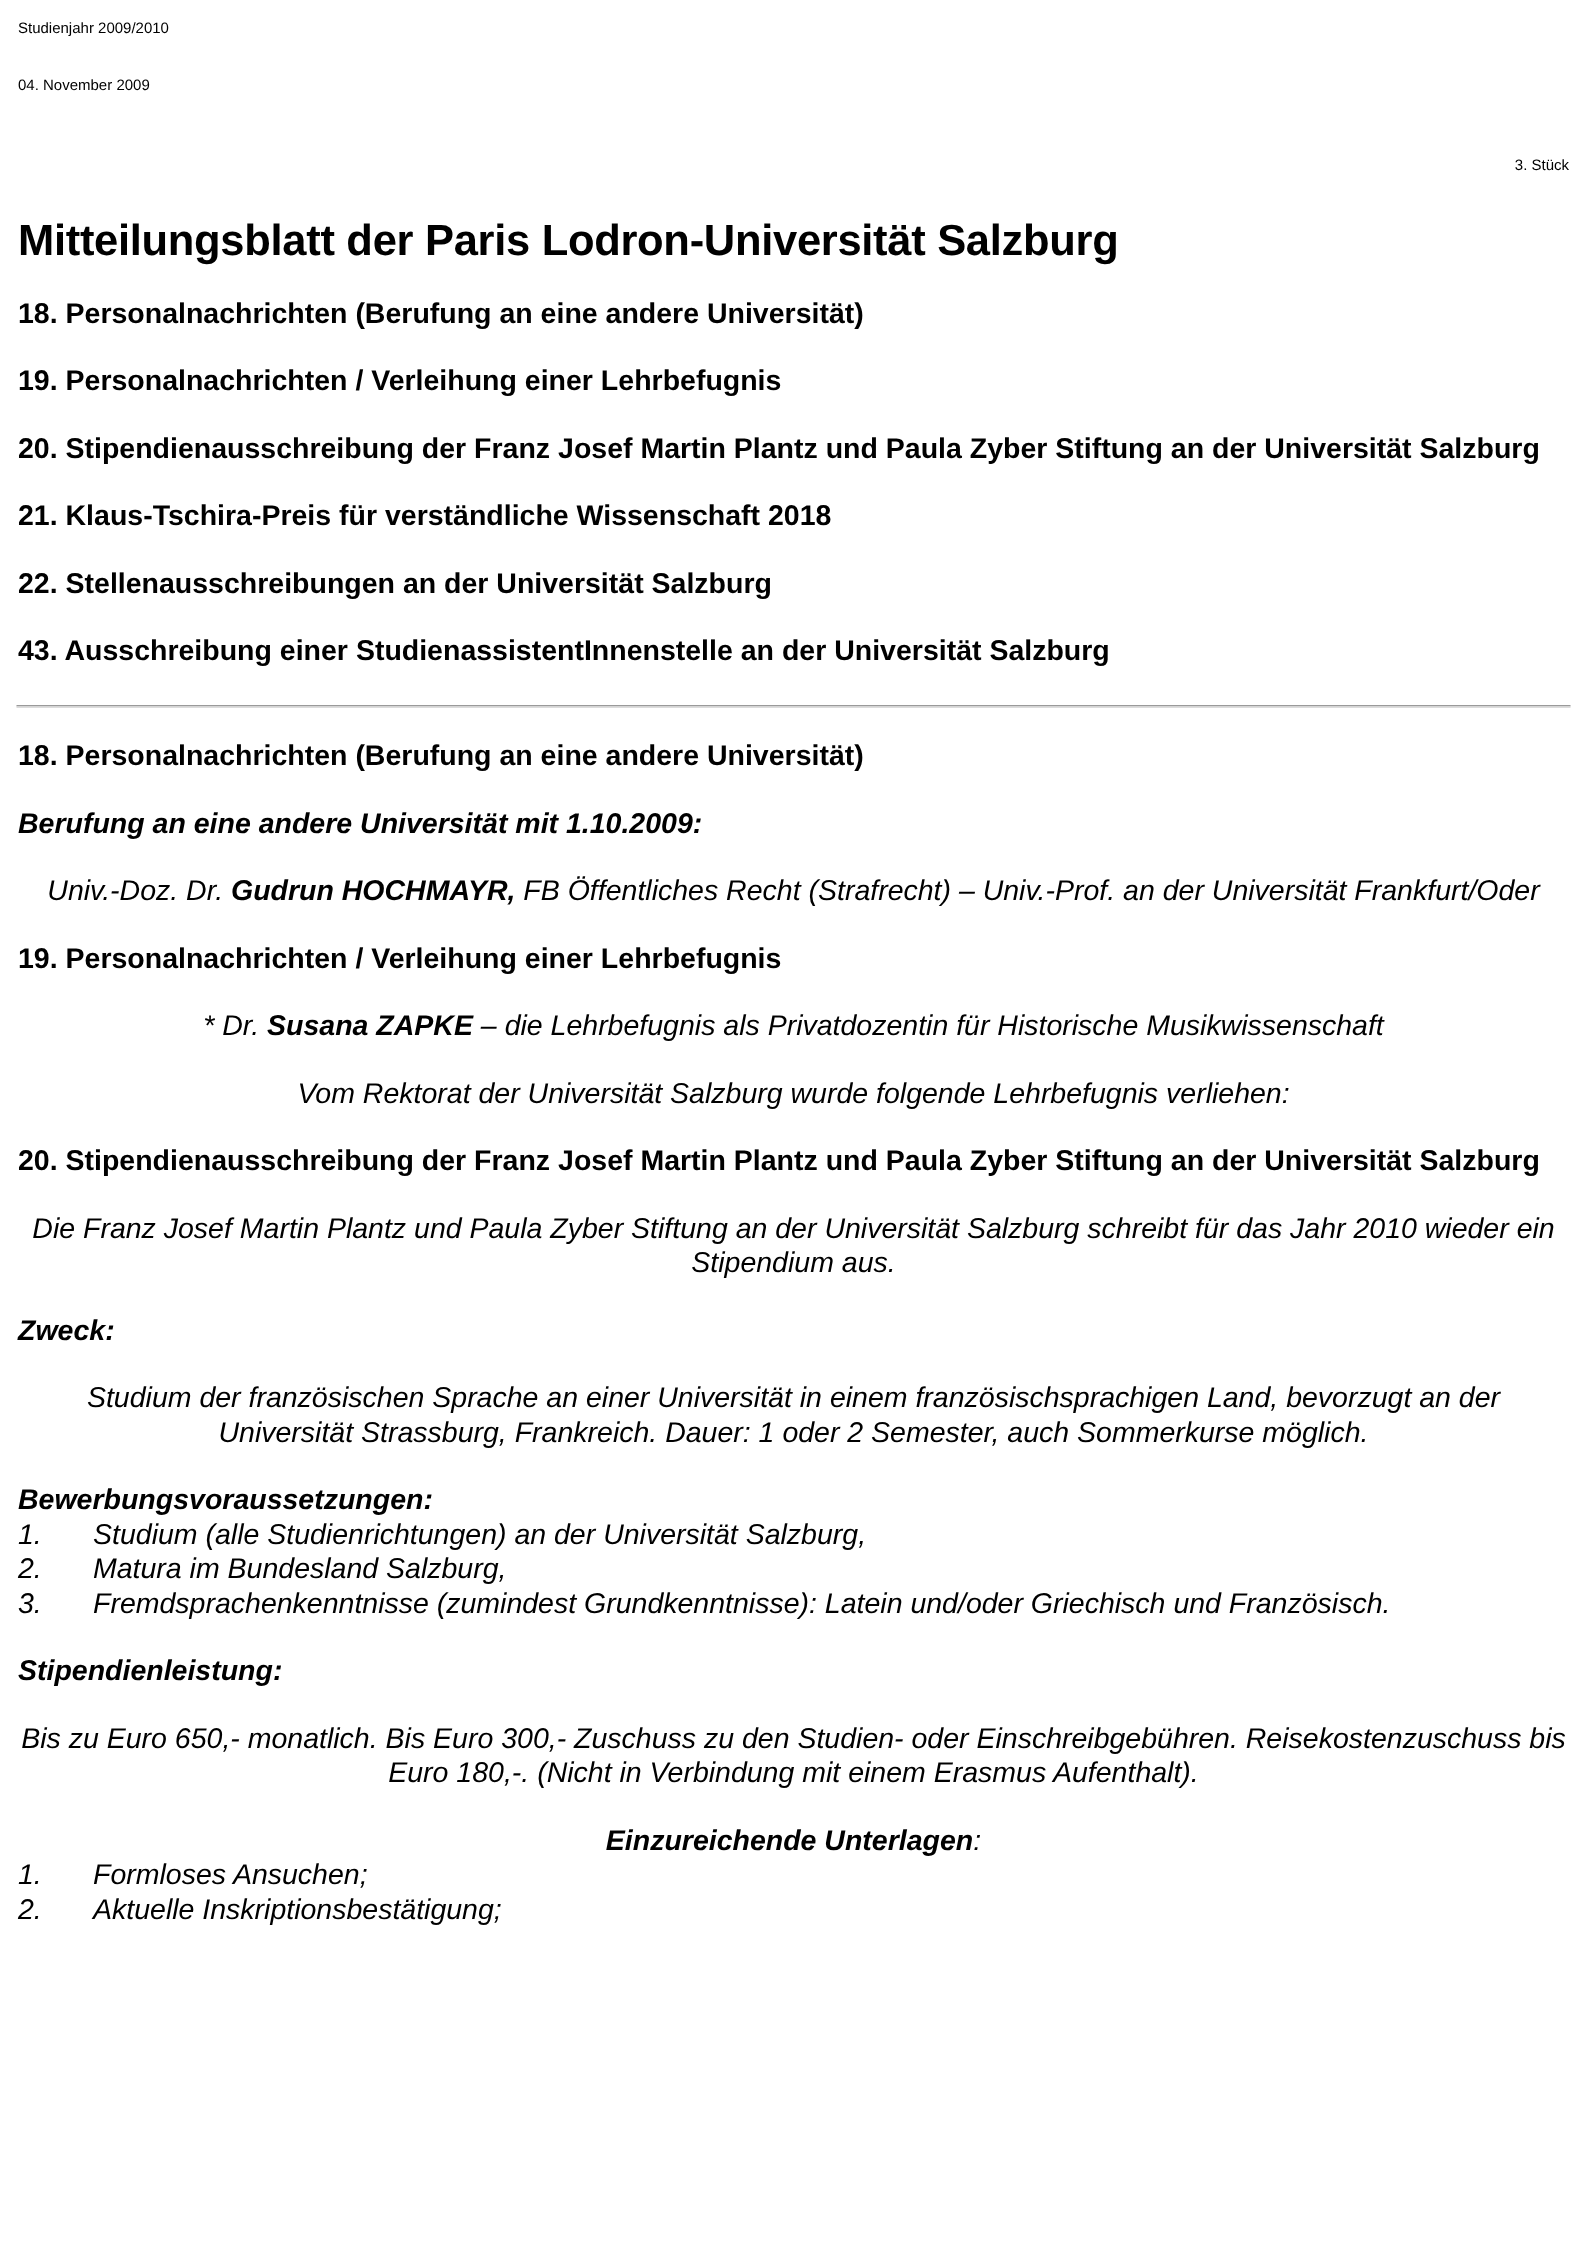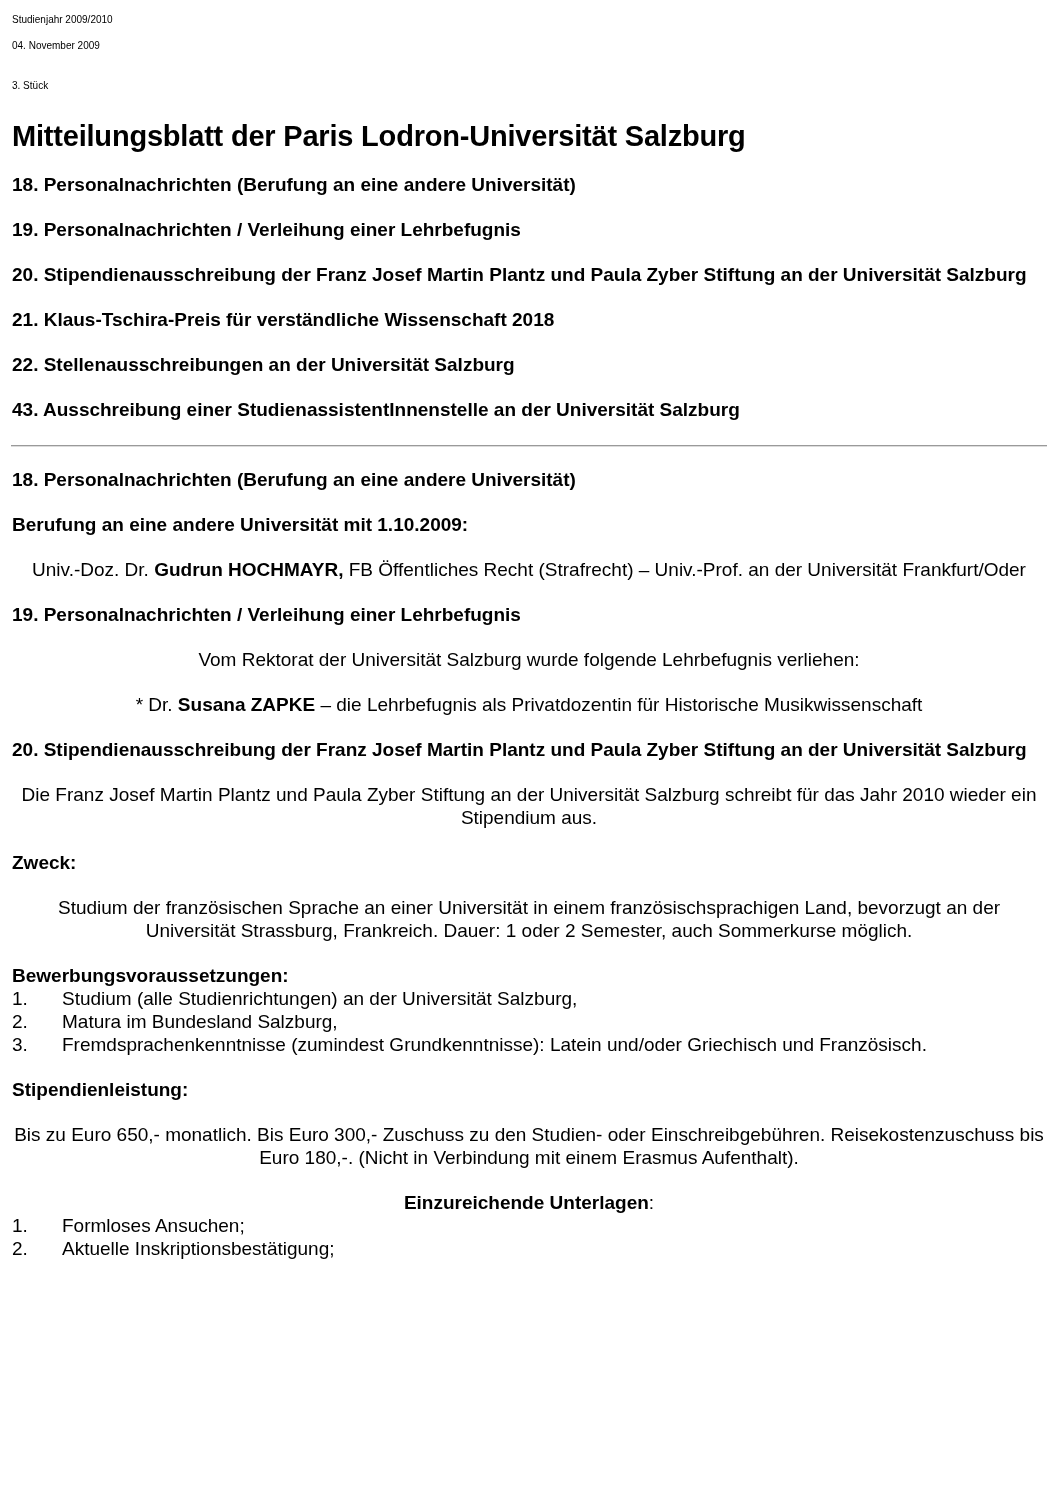--- a/index.html
+++ b/index.html
@@ -11,22 +11,22 @@
       color: #000;
       position: relative;
     }
     .page { padding: 0 12px; }
     .meta {
       font-size: 10px;
       line-height: 18px;
       margin: 0;
     }
     .meta.m1 { padding-top: 11px; }
-    .meta.m2 { margin-top: 8px; }
-    .meta.m3 { margin-top: 22px; }
+    .meta.m2 { margin-top: 20px; }
+    .meta.m3 { margin-top: 35px; text-align: right; }
     h1 {
       font-size: 29px;
       font-weight: bold;
       margin: 24px 0 0 0;
       line-height: 34px;
       letter-spacing: -0.2px;
     }
     .toc { margin-top: 20px; }
     .toc .item {
       font-weight: bold;
@@ -47,21 +47,21 @@
       font-size: 19px;
       line-height: 23px;
       margin: 0;
     }
     .p {
       font-size: 19px;
       line-height: 23px;
       margin: 0;
       text-align: center;
     }
-    .gap { margin-top: 22px; }
+    .gap { margin-top: 22px; font-style: italic; }
     .li {
       font-size: 19px;
       line-height: 23px;
       display: flex;
       margin: 0;
     }
     .li .num { width: 50px; flex: 0 0 50px; }
     b { font-weight: bold; }
   </style>
 </head>
@@ -85,22 +85,22 @@
   <hr class="rule">
 
   <div style="margin-top:21px">
     <p class="sec-h">18. Personalnachrichten (Berufung an eine andere Universität)</p>
     <p class="sec-h gap">Berufung an eine andere Universität mit 1.10.2009:</p>
     <p class="p gap"><span>Univ.-Doz. Dr. </span><b>Gudrun HOCHMAYR,</b><span> FB Öffentliches Recht (Strafrecht) – Univ.-Prof. an der Universität Frankfurt/Oder</span></p>
   </div>
 
   <div style="margin-top:22px">
     <p class="sec-h">19. Personalnachrichten / Verleihung einer Lehrbefugnis</p>
+    <p class="p gap"><span>* Dr. </span><b>Susana ZAPKE</b><span> – die Lehrbefugnis als Privatdozentin für Historische Musikwissenschaft</span></p>
     <p class="p gap">Vom Rektorat der Universität Salzburg wurde folgende Lehrbefugnis verliehen:</p>
-    <p class="p gap"><span>* Dr. </span><b>Susana ZAPKE</b><span> – die Lehrbefugnis als Privatdozentin für Historische Musikwissenschaft</span></p>
   </div>
 
   <div style="margin-top:22px">
     <p class="sec-h">20. Stipendienausschreibung der Franz Josef Martin Plantz und Paula Zyber Stiftung an der Universität Salzburg</p>
     <p class="p gap">Die Franz Josef Martin Plantz und Paula Zyber Stiftung an der Universität Salzburg schreibt für das Jahr 2010 wieder ein Stipendium aus.</p>
     <p class="sec-h gap">Zweck:</p>
     <p class="p gap">Studium der französischen Sprache an einer Universität in einem französischsprachigen Land, bevorzugt an der Universität Strassburg, Frankreich. Dauer: 1 oder 2 Semester, auch Sommerkurse möglich.</p>
     <p class="sec-h gap">Bewerbungsvoraussetzungen:</p>
     <div>
       <div class="li gap">

